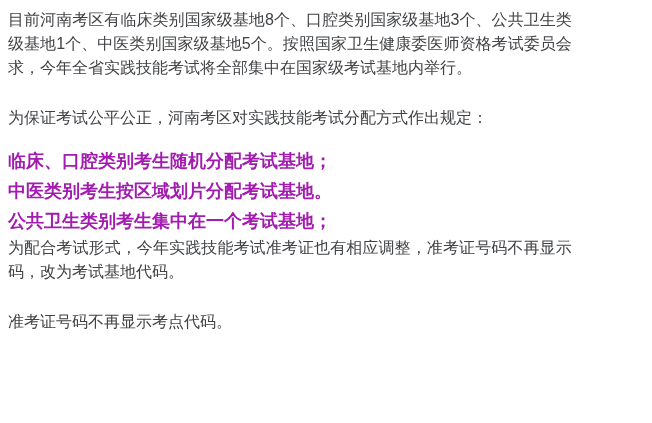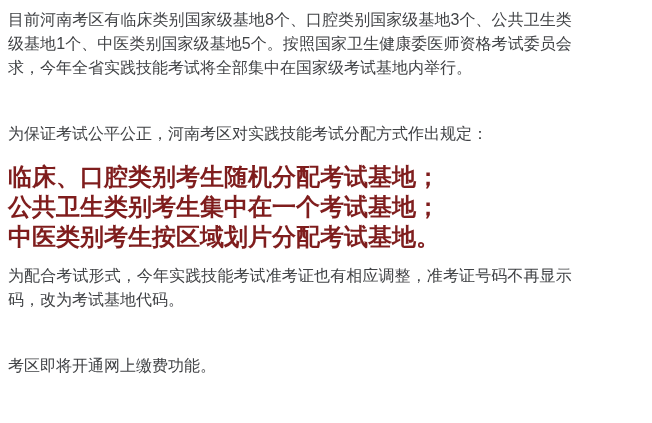--- a/index.html
+++ b/index.html
@@ -21,46 +21,46 @@
     padding: 8px 0 0 8px;
     color: #404245;
     font-size: 16px;
     line-height: 24px;
     text-align: justify;
   }
   .para {
     margin: 0;
     padding: 0;
   }
-  .para + .para { margin-top: 42px; }
+  .para + .para { margin-top: 26px; }
   .para.mt20 { }
   .rules {
-    margin: 16px 0 12px 0;
-    color: #7f1d1d;
+    margin: 16px 0 0 0;
+    color: #a21caf;
     font-weight: bold;
-    font-size: 24px;
+    font-size: 18px;
     line-height: 30px;
   }
   .rule-line { display: block; }
 </style>
 </head>
 <body>
 
 <div class="page">
   <div class="article">
 
     <p class="para">目前河南考区有临床类别国家级基地8个、口腔类别国家级基地3个、公共卫生类别国家级基地1个、中医类别国家级基地5个。按照国家卫生健康委医师资格考试委员会公告要求，今年全省实践技能考试将全部集中在国家级考试基地内举行。</p>
 
     <p class="para">为保证考试公平公正，河南考区对实践技能考试分配方式作出规定：</p>
 
     <div class="rules">
       <span class="rule-line">临床、口腔类别考生随机分配考试基地；</span>
+      <span class="rule-line">中医类别考生按区域划片分配考试基地。</span>
       <span class="rule-line">公共卫生类别考生集中在一个考试基地；</span>
-      <span class="rule-line">中医类别考生按区域划片分配考试基地。</span>
     </div>
 
     <p class="para mt20">为配合考试形式，今年实践技能考试准考证也有相应调整，准考证号码不再显示考点代码，改为考试基地代码。</p>
 
 
-    <p class="para mt20">考区即将开通网上缴费功能。</p>
+    <p class="para mt20">准考证号码不再显示考点代码。</p>
 
   </div>
 </div>
 
 </body></html>

